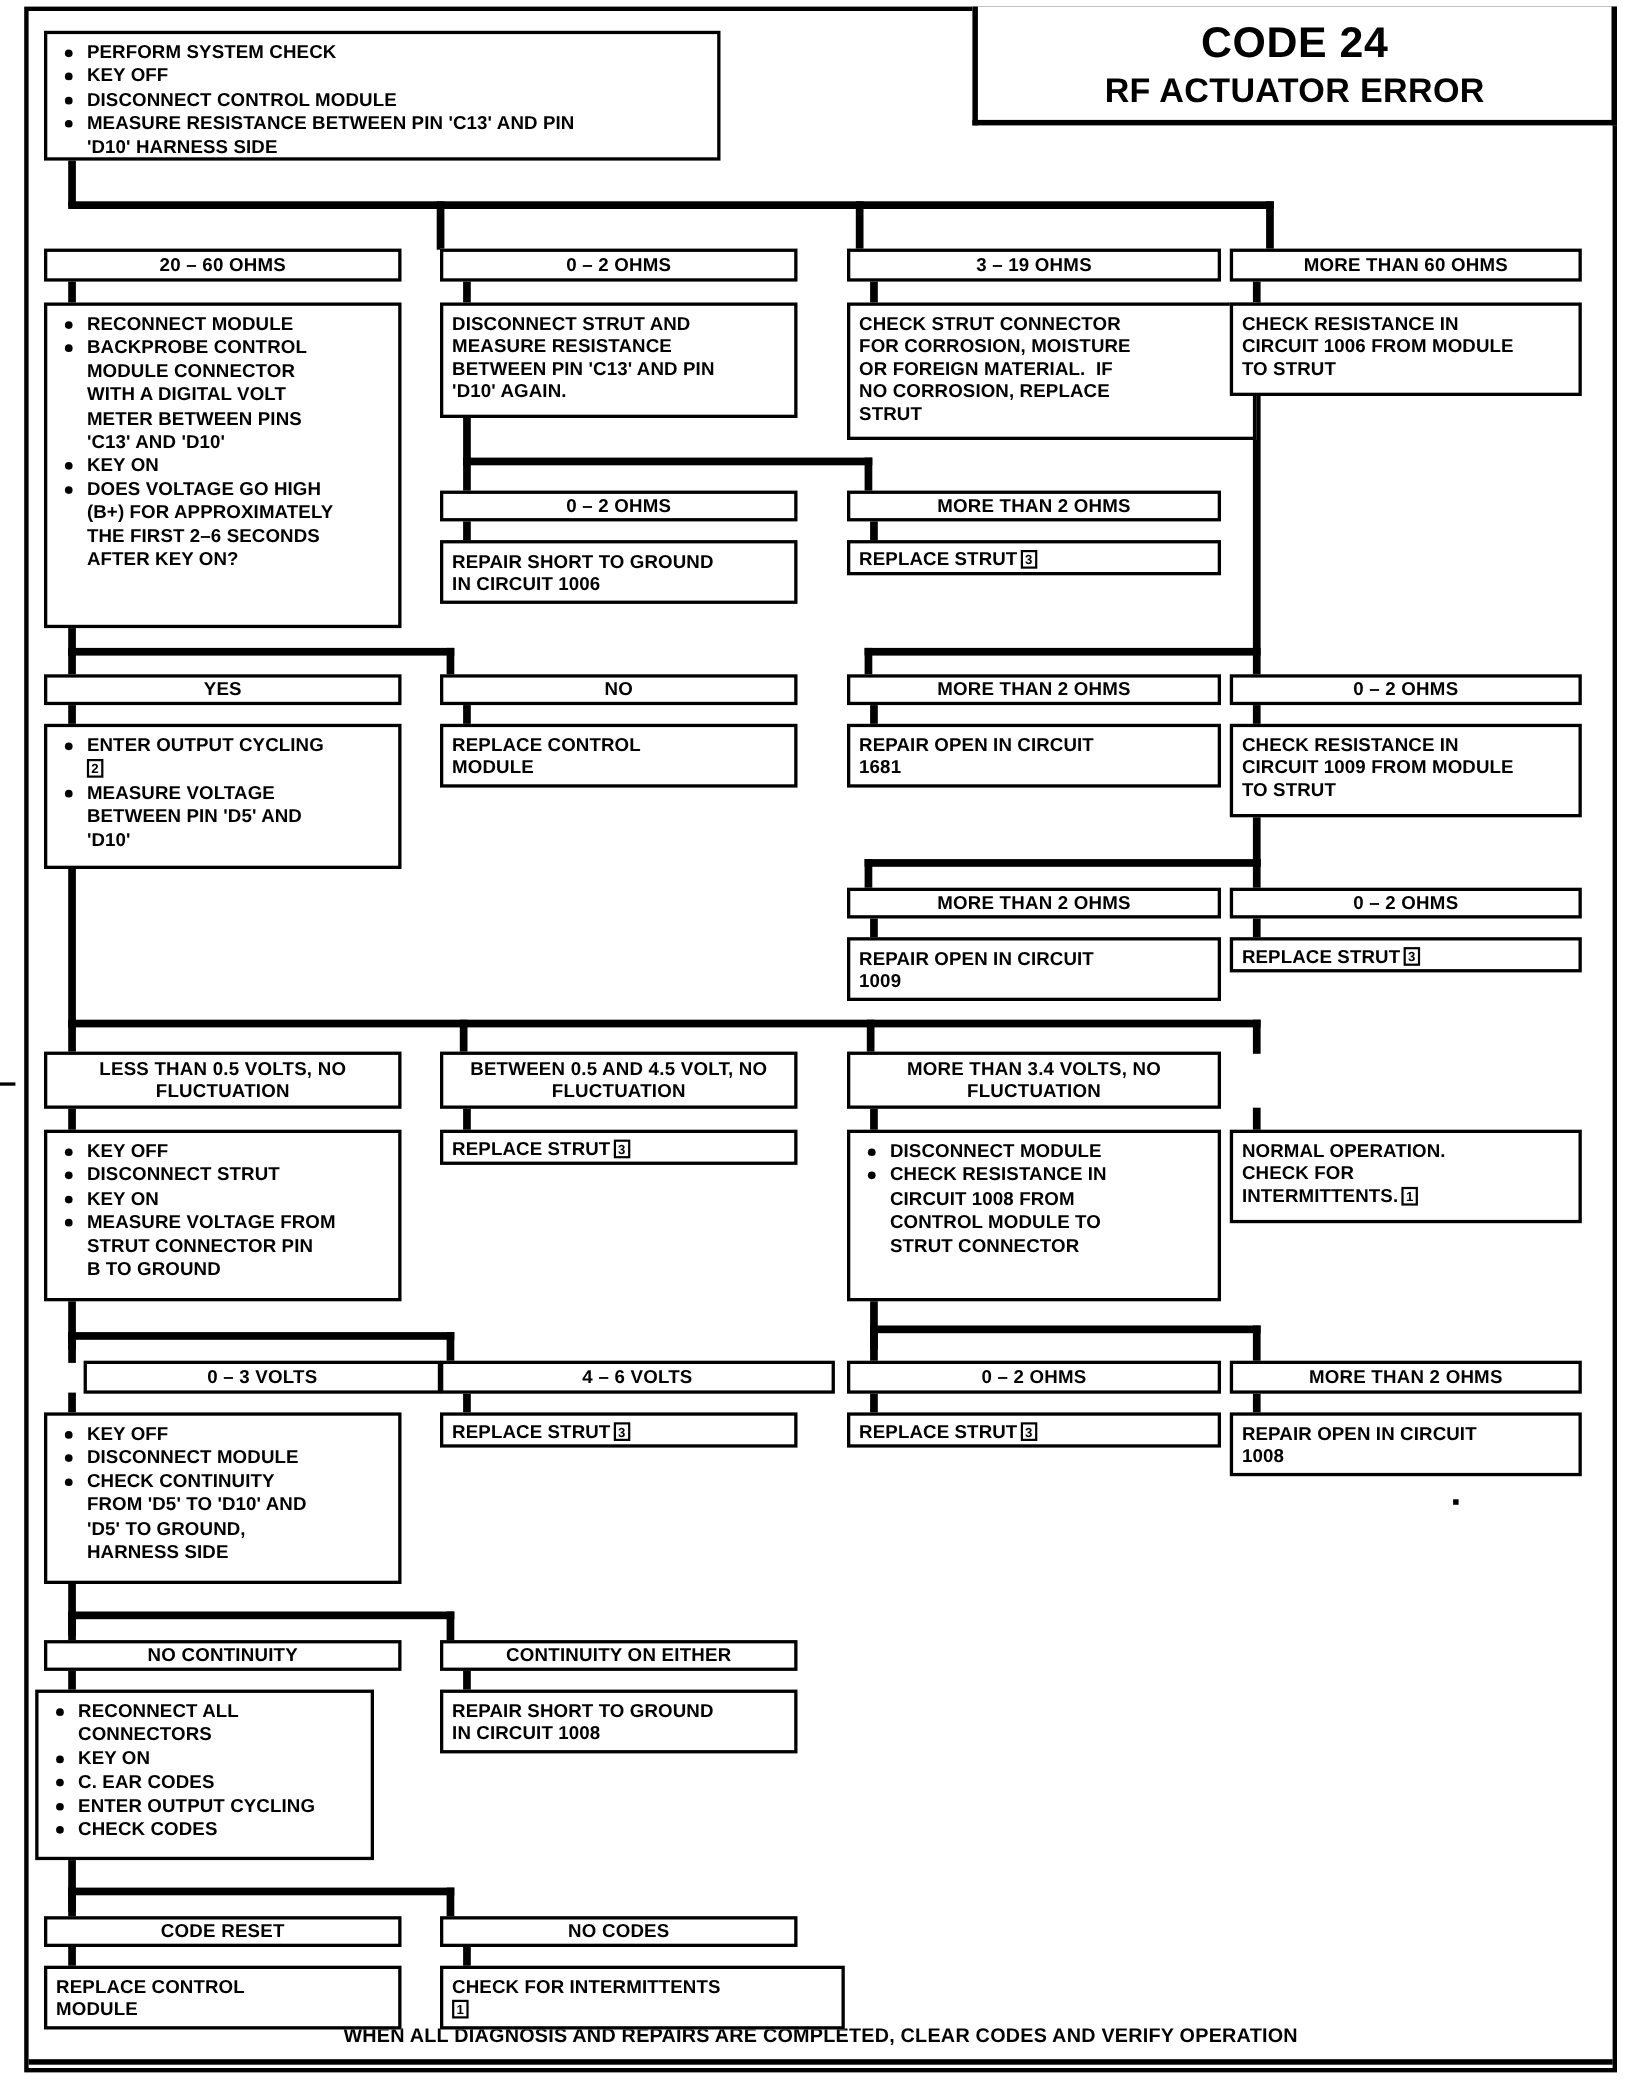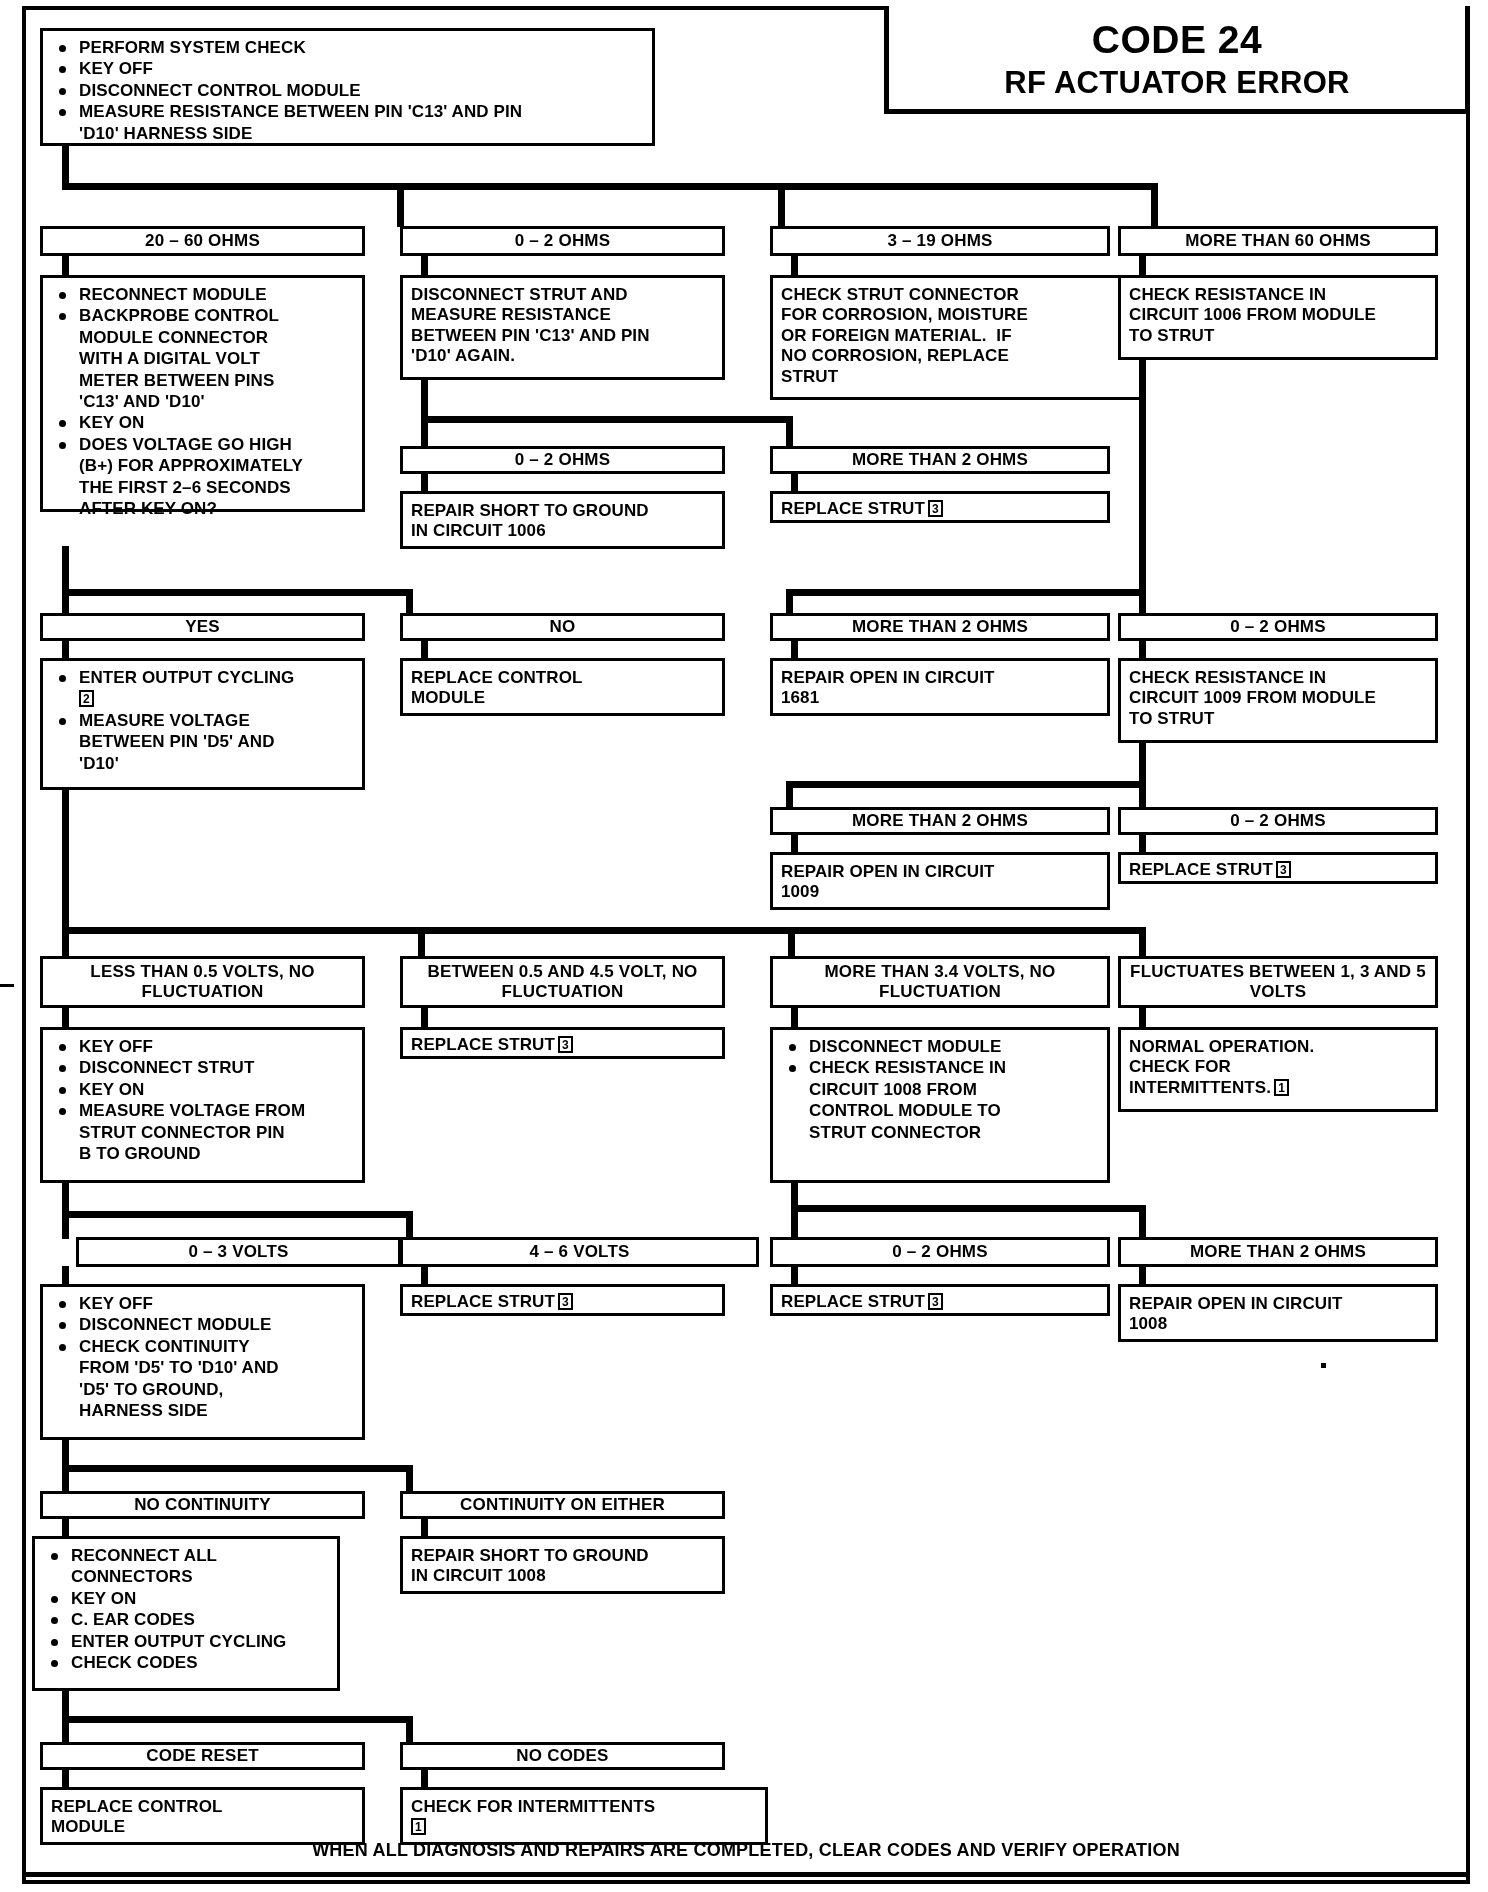--- a/index.html
+++ b/index.html
@@ -180,21 +180,21 @@
   <div class="box label-box" style="left:40px; top:226px; width:325px; height:30px;">20 – 60 OHMS</div>
   <div class="box label-box" style="left:400px; top:226px; width:325px; height:30px;">0 – 2 OHMS</div>
   <div class="box label-box" style="left:770px; top:226px; width:340px; height:30px;">3 – 19 OHMS</div>
   <div class="box label-box" style="left:1118px; top:226px; width:320px; height:30px;">MORE THAN 60 OHMS</div>
 
   <div class="ln" style="left:62px; top:255px; width:7px; height:22px;"></div>
   <div class="ln" style="left:421px; top:255px; width:7px; height:22px;"></div>
   <div class="ln" style="left:791px; top:255px; width:7px; height:22px;"></div>
   <div class="ln" style="left:1139px; top:255px; width:7px; height:22px;"></div>
 
-  <div class="box content-box" style="left:40px; top:275px; width:325px; height:237px;">
+  <div class="box content-box" style="left:40px; top:275px; width:325px; height:296px;">
     <ul>
       <li>RECONNECT MODULE</li>
       <li>BACKPROBE CONTROL</li>
       <li class="cont">MODULE CONNECTOR</li>
       <li class="cont">WITH A DIGITAL VOLT</li>
       <li class="cont">METER BETWEEN PINS</li>
       <li class="cont">'C13' AND 'D10'</li>
       <li>KEY ON</li>
       <li>DOES VOLTAGE GO HIGH</li>
       <li class="cont">(B+) FOR APPROXIMATELY</li>
@@ -312,21 +312,20 @@
   <div class="ln" style="left:62px; top:789px; width:7px; height:145px;"></div>
   <div class="ln" style="left:62px; top:927px; width:1084px; height:7px;"></div>
   <div class="ln" style="left:62px; top:927px; width:7px; height:31px;"></div>
   <div class="ln" style="left:418px; top:927px; width:7px; height:31px;"></div>
   <div class="ln" style="left:788px; top:927px; width:7px; height:31px;"></div>
   <div class="ln" style="left:1139px; top:927px; width:7px; height:31px;"></div>
 
   <div class="box label-box" style="left:40px; top:956px; width:325px; height:52px;">LESS THAN 0.5 VOLTS, NO FLUCTUATION</div>
   <div class="box label-box" style="left:400px; top:956px; width:325px; height:52px;">BETWEEN 0.5 AND 4.5 VOLT, NO FLUCTUATION</div>
   <div class="box label-box" style="left:770px; top:956px; width:340px; height:52px;">MORE THAN 3.4 VOLTS, NO FLUCTUATION</div>
-  <div class="box label-box" style="left:1118px; top:956px; width:320px; height:52px;">FLUCTUATES BETWEEN 1, 3 AND 5 VOLTS</div>
 
   <div class="ln" style="left:62px; top:1007px; width:7px; height:22px;"></div>
   <div class="ln" style="left:421px; top:1007px; width:7px; height:22px;"></div>
   <div class="ln" style="left:791px; top:1007px; width:7px; height:22px;"></div>
   <div class="ln" style="left:1139px; top:1007px; width:7px; height:22px;"></div>
 
   <div class="box content-box" style="left:40px; top:1027px; width:325px; height:156px;">
     <ul>
       <li>KEY OFF</li>
       <li>DISCONNECT STRUT</li>

